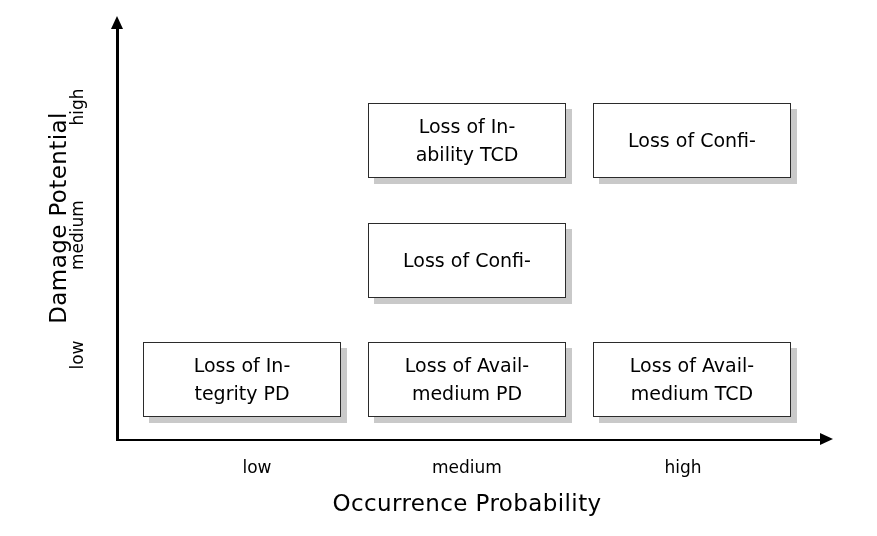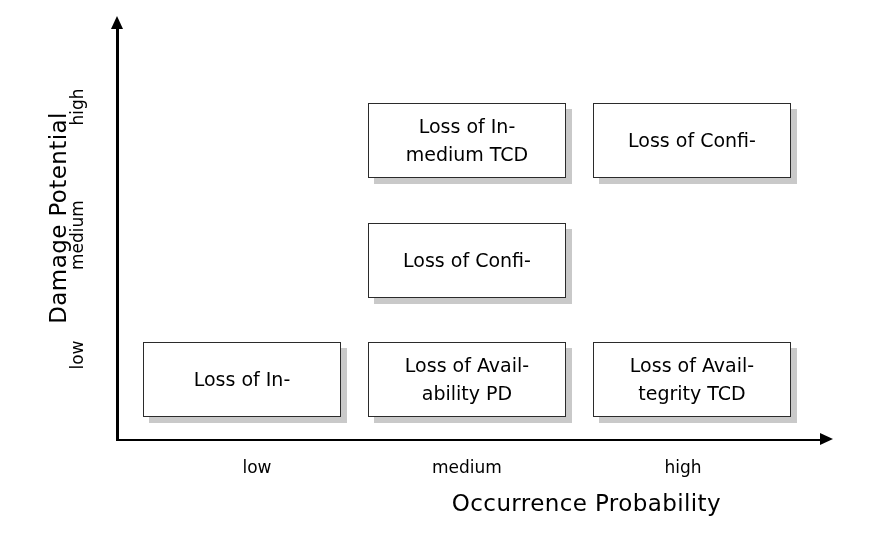--- a/index.html
+++ b/index.html
@@ -64,21 +64,21 @@
     transform: rotate(-90deg);
     font-size: 23px;
     letter-spacing: 0.4px;
     white-space: nowrap;
   }
   #x-axis-title {
     position: absolute;
     left: 213px;
     top: 490px;
     width: 508px;
-    text-align: right;
+    text-align: center;
     font-size: 23px;
     letter-spacing: 0.4px;
     white-space: nowrap;
   }
 
   
   .y-tick {
     position: absolute;
     width: 120px;
     text-align: center;
@@ -146,38 +146,39 @@
   <div class="y-tick" id="y-tick-high">high</div>
   <div class="y-tick" id="y-tick-medium">medium</div>
   <div class="y-tick" id="y-tick-low">low</div>
 
   <div class="x-tick" id="x-tick-low">low</div>
   <div class="x-tick" id="x-tick-medium">medium</div>
   <div class="x-tick" id="x-tick-high">high</div>
 
   <div class="risk-box" id="box-integrity-tcd">
     <span class="line">Loss of In-</span>
-    <span class="line">medium TCD</span>
+    <span class="line">ability TCD</span>
   </div>
 
   <div class="risk-box" id="box-confidentiality-tcd">
     <span class="line">Loss of Confi-</span>
   </div>
 
   <div class="risk-box" id="box-confidentiality-pd">
     <span class="line">Loss of Confi-</span>
   </div>
 
   <div class="risk-box" id="box-integrity-pd">
     <span class="line">Loss of In-</span>
+    <span class="line">tegrity PD</span>
   </div>
 
   <div class="risk-box" id="box-availability-pd">
     <span class="line">Loss of Avail-</span>
-    <span class="line">ability PD</span>
+    <span class="line">medium PD</span>
   </div>
 
   <div class="risk-box" id="box-availability-tcd">
     <span class="line">Loss of Avail-</span>
-    <span class="line">tegrity TCD</span>
+    <span class="line">medium TCD</span>
   </div>
 
 </div>
 
 </body></html>

